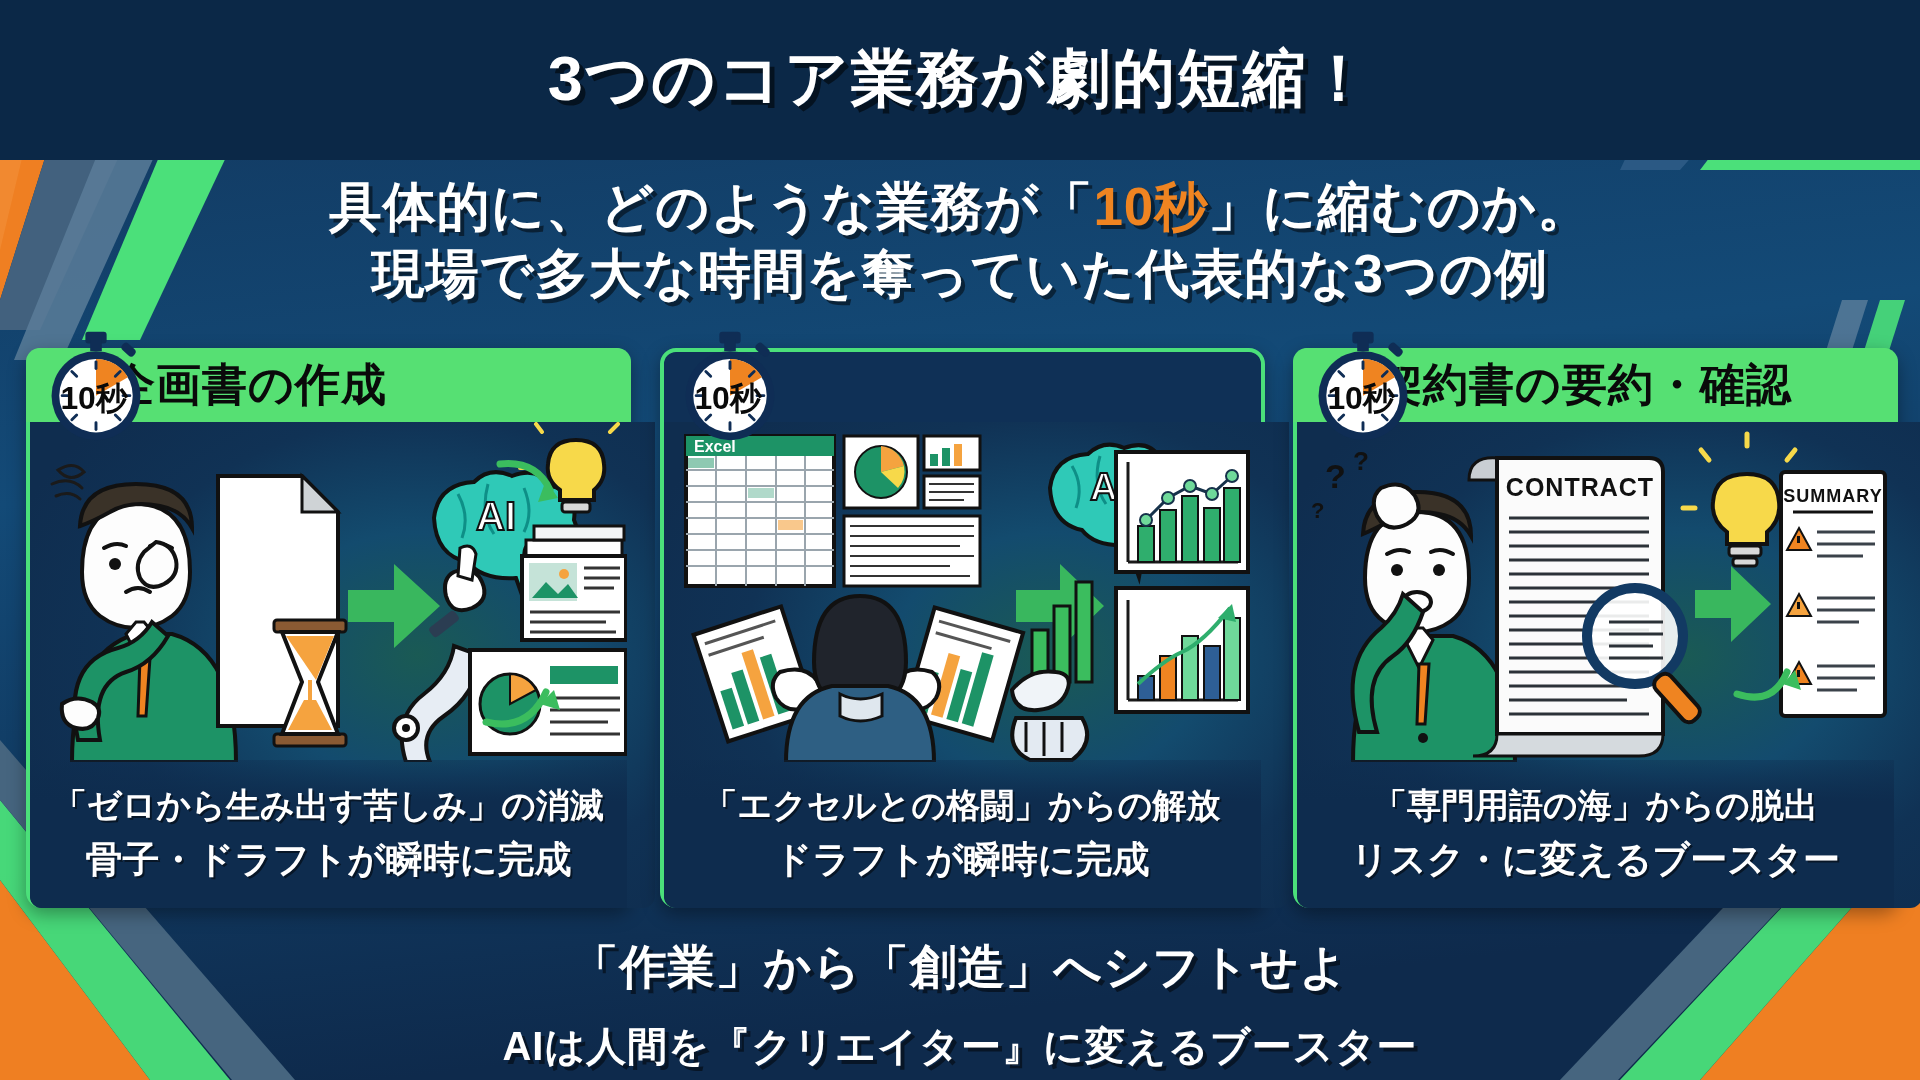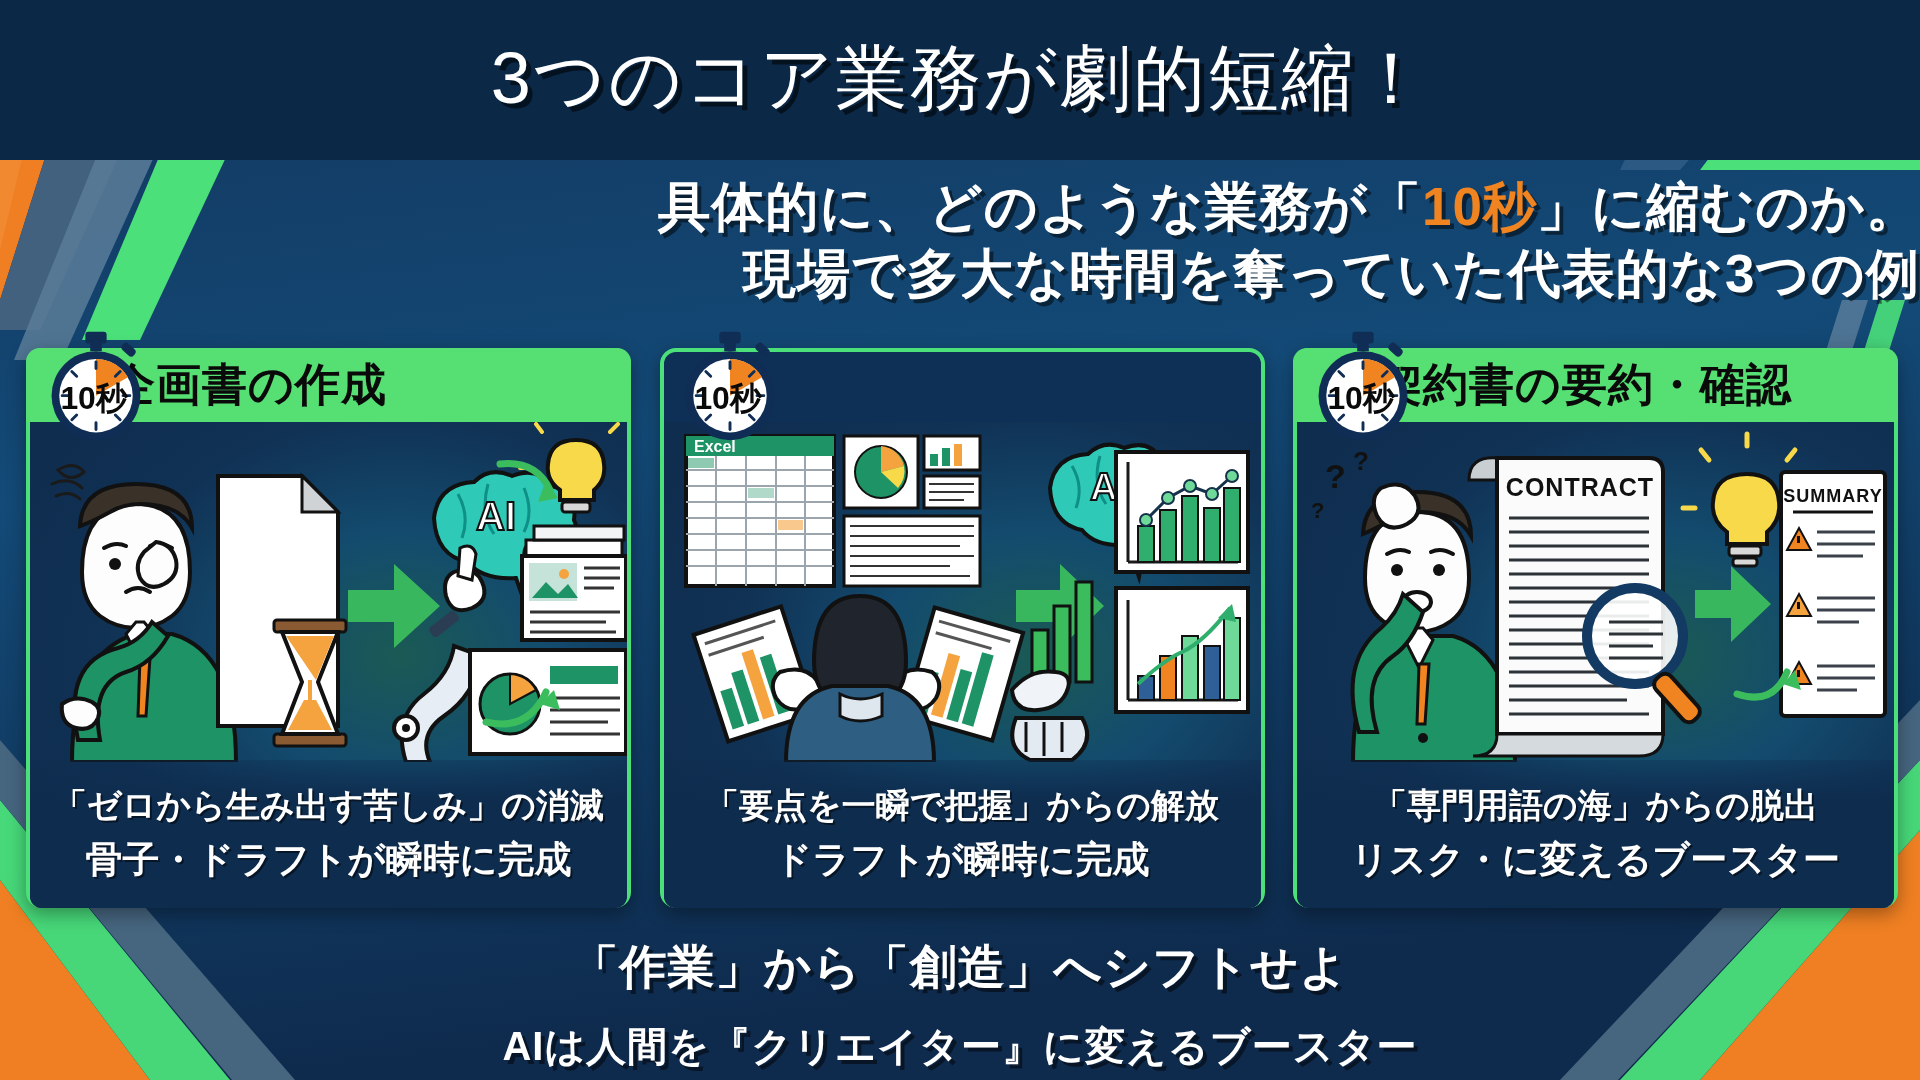--- a/index.html
+++ b/index.html
@@ -16,29 +16,29 @@
   
   .header-band{
     position:absolute;left:0;top:0;width:1920px;height:160px;
     background:#0b2847;
     z-index:3;
   }
   .main-title{
     position:absolute;left:0;top:14px;width:1920px;height:130px;
     display:flex;align-items:center;justify-content:center;
     z-index:4;
-    font-size:72px;font-weight:400;color:#ffffff;
+    font-size:63px;font-weight:700;color:#ffffff;
     letter-spacing:2px;
     text-shadow:5px 5px 0 rgba(0,0,0,.55);
     white-space:nowrap;
   }
   
   .subtitle-wrap{
     position:absolute;left:0;top:162px;width:1920px;height:155px;
-    z-index:4;display:flex;flex-direction:column;align-items:flex-end;justify-content:flex-start;
+    z-index:4;display:flex;flex-direction:column;align-items:center;justify-content:flex-start;
     gap:4px;padding-top:14px;box-sizing:border-box;
   }
   .subtitle-line{
     font-size:53px;font-weight:800;color:#ffffff;white-space:nowrap;
     text-shadow:4px 4px 0 rgba(0,0,0,.5);letter-spacing:1px;line-height:1.18;
   }
   .sub-accent{color:#ef8421;}
 
   
   .cards-row{
@@ -64,20 +64,21 @@
     padding-left:84px;
   }
   .card-head-title{
     font-size:45px;font-weight:900;color:#0a0a0a;white-space:nowrap;letter-spacing:1px;
   }
   .card-body{
     position:absolute;left:0;top:70px;width:597px;height:486px;
     background:radial-gradient(ellipse 70% 70% at 62% 48%, #1a5a54 0%, #134b6e 36%, #103255 70%, #0f2d4f 100%);
     border-radius:0 0 12px 12px;
     overflow:hidden;
+    padding-left:28px;
   }
   .card-illus{position:absolute;left:0;top:0;width:597px;height:340px;}
   .card-caption{
     position:absolute;left:0;top:338px;width:597px;height:148px;
     display:flex;flex-direction:column;align-items:center;justify-content:center;gap:6px;
     background:linear-gradient(180deg,rgba(14,44,78,.35) 0%, #0e2c4e 28%, #0e2c4e 100%);
   }
   .cap-l1{font-size:34px;font-weight:800;color:#ffffff;white-space:nowrap;text-shadow:2px 2px 0 rgba(0,0,0,.5);}
   .cap-l2{font-size:37px;font-weight:700;color:#ffffff;white-space:nowrap;text-shadow:2px 2px 0 rgba(0,0,0,.5);}
 
@@ -442,21 +443,21 @@
           <rect x="496" y="234" width="16" height="44" fill="#ef8421" stroke="#111" stroke-width="2"></rect>
           <rect x="518" y="214" width="16" height="64" fill="#6fd99a" stroke="#111" stroke-width="2"></rect>
           <rect x="540" y="224" width="16" height="54" fill="#2e5f96" stroke="#111" stroke-width="2"></rect>
           <rect x="560" y="196" width="16" height="82" fill="#6fd99a" stroke="#111" stroke-width="2"></rect>
           <path d="M474 262 q26 -24 44 -32 q22 -10 48 -44" fill="none" stroke="#2fae6d" stroke-width="4"></path>
           <path d="M568 182 l4 18 l-18 -4 Z" fill="#2fae6d"></path>
         </g>
       </svg>
 
       <div class="card-caption">
-        <div class="cap-l1">「要点を一瞬で把握」からの解放</div>
+        <div class="cap-l1">「エクセルとの格闘」からの解放</div>
         <div class="cap-l2">ドラフトが瞬時に完成</div>
       </div>
     </div>
   </div>
 
   <div class="card">
     <div class="card-head">
       <span class="card-head-title">契約書の要約・確認</span>
     </div>
     <svg class="badge" viewBox="0 0 120 120">

